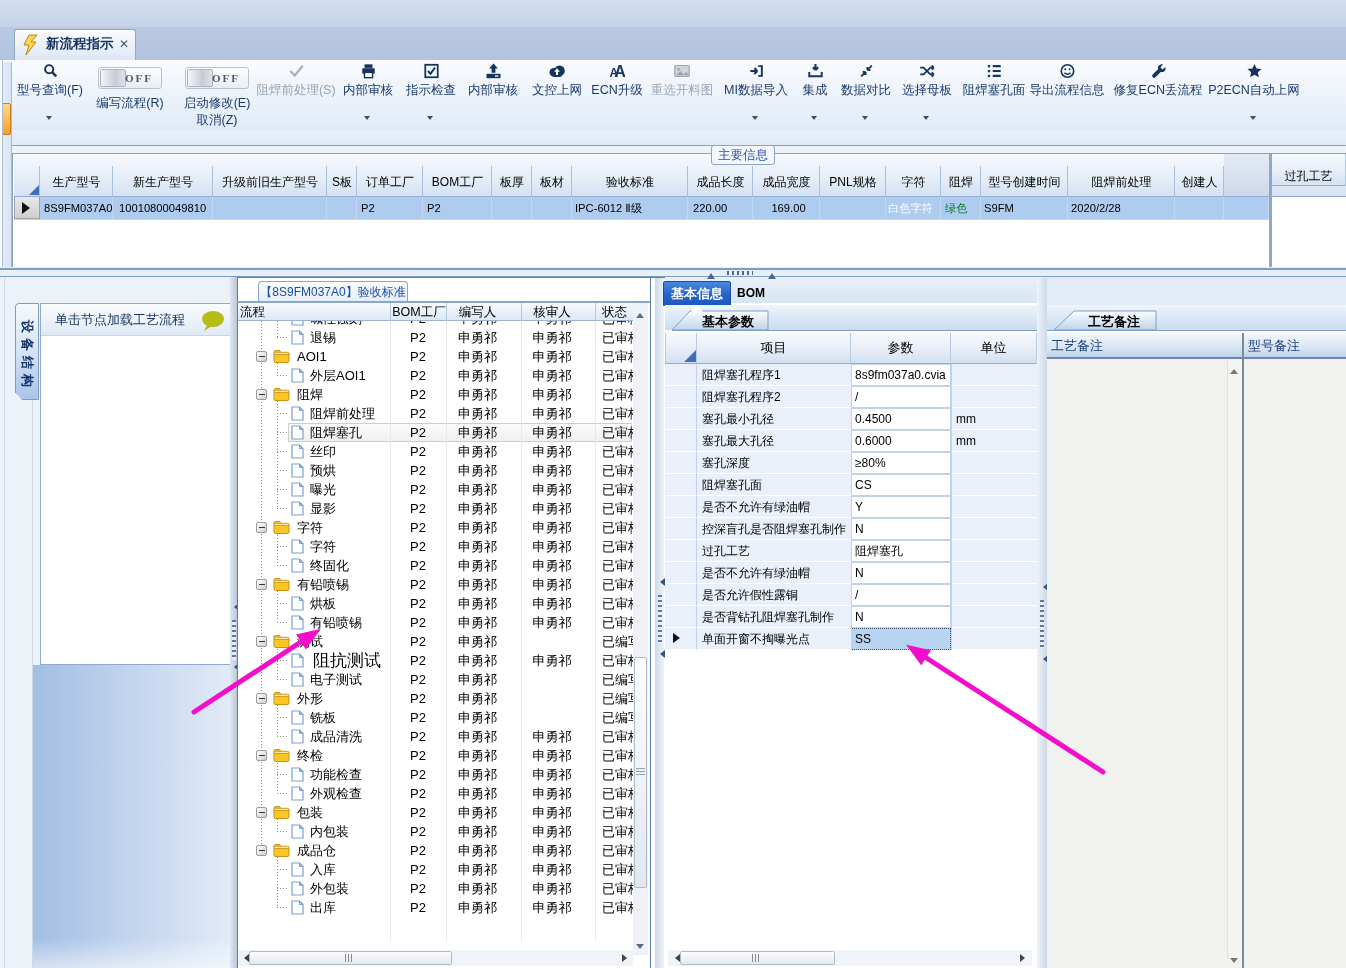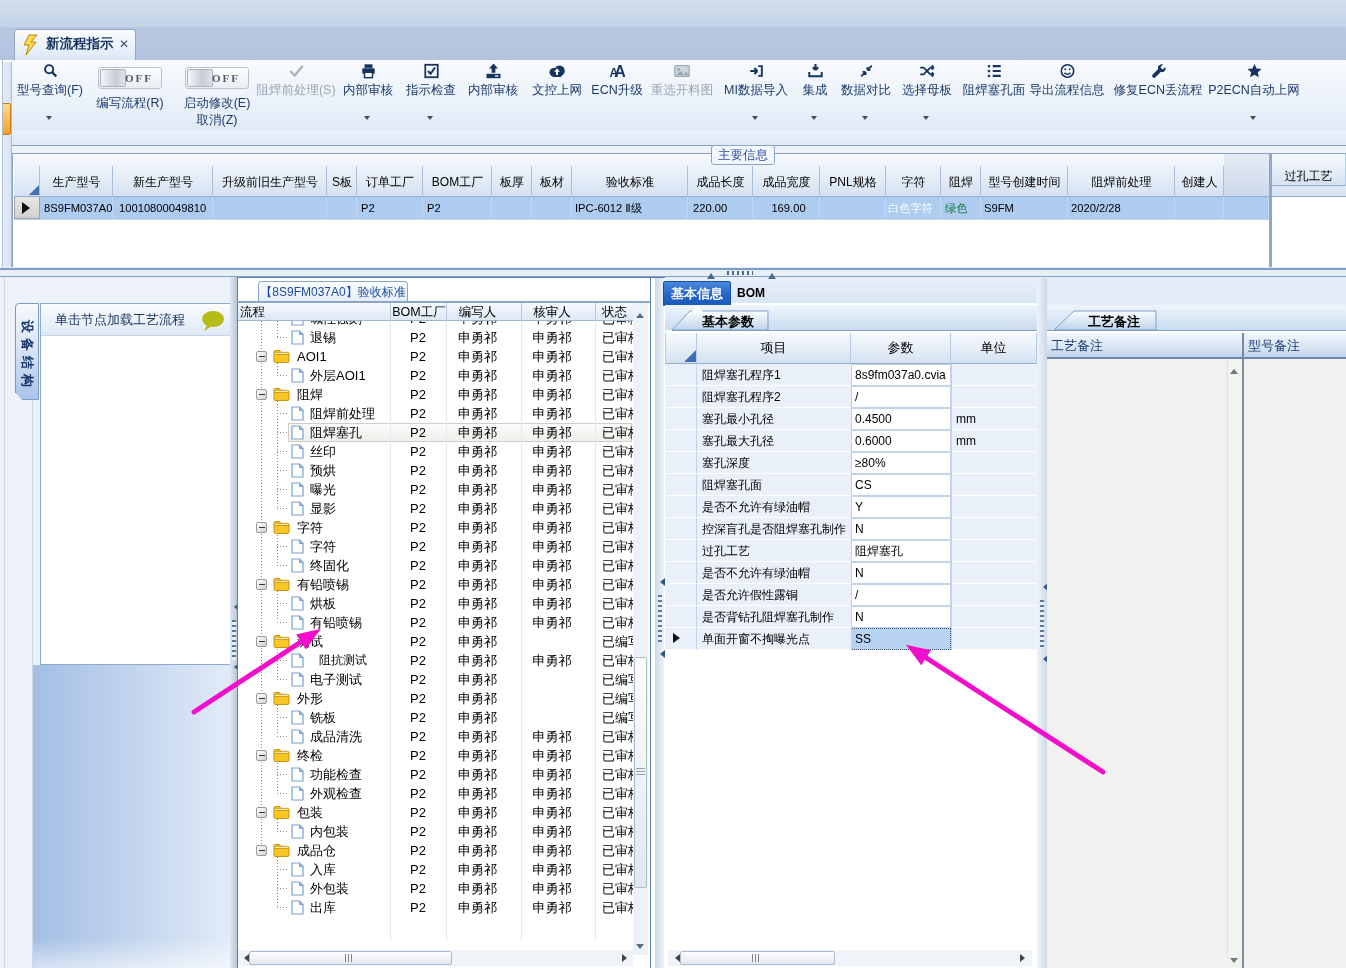--- a/index.html
+++ b/index.html
@@ -526,21 +526,21 @@
         <path d="M1.2 5.5 h14.6 v-1 a1.2 1.2 0 0 0 -1.2 -1.2 h-13.4 z" fill="#fde9a9" stroke="#c89115" stroke-width="0.8"></path>
       </svg></div>
 <div style="position:absolute;left:60px;top:310.5px;height:19px;line-height:19px;font-size:13px;white-space:nowrap">测试</div>
 <div style="position:absolute;left:153px;top:310.5px;width:56px;height:19px;line-height:19px;font-size:13px;text-align:center">P2</div>
 <div style="position:absolute;left:203px;top:310.5px;width:75px;height:19px;line-height:19px;font-size:13px;text-align:center">申勇祁</div>
 <div style="position:absolute;left:365px;top:310.5px;width:34px;height:19px;line-height:19px;font-size:13px;overflow:hidden;white-space:nowrap">已编写</div>
 <div style="position:absolute;left:54px;top:331.5px"><svg width="13" height="15" viewBox="0 0 13 15">
         <path d="M1 1 h7.5 L12 4.5 V14 H1 z" fill="#fff" stroke="#7ba0cc" stroke-width="1.2"></path>
         <path d="M8.5 1 L12 4.5 H8.5 z" fill="#9ec4ea" stroke="#7ba0cc" stroke-width="1"></path>
       </svg></div>
-<div style="position:absolute;left:82px;top:329.5px;height:19px;line-height:19px;font-size:12px;white-space:nowrap">阻抗测试</div>
+<div style="position:absolute;left:76px;top:329.5px;height:19px;line-height:19px;font-size:17px;white-space:nowrap">阻抗测试</div>
 <div style="position:absolute;left:153px;top:329.5px;width:56px;height:19px;line-height:19px;font-size:13px;text-align:center">P2</div>
 <div style="position:absolute;left:203px;top:329.5px;width:75px;height:19px;line-height:19px;font-size:13px;text-align:center">申勇祁</div>
 <div style="position:absolute;left:278px;top:329.5px;width:74px;height:19px;line-height:19px;font-size:13px;text-align:center">申勇祁</div>
 <div style="position:absolute;left:365px;top:329.5px;width:34px;height:19px;line-height:19px;font-size:13px;overflow:hidden;white-space:nowrap">已审核</div>
 <div style="position:absolute;left:54px;top:350.5px"><svg width="13" height="15" viewBox="0 0 13 15">
         <path d="M1 1 h7.5 L12 4.5 V14 H1 z" fill="#fff" stroke="#7ba0cc" stroke-width="1.2"></path>
         <path d="M8.5 1 L12 4.5 H8.5 z" fill="#9ec4ea" stroke="#7ba0cc" stroke-width="1"></path>
       </svg></div>
 <div style="position:absolute;left:73px;top:348.5px;height:19px;line-height:19px;font-size:13px;white-space:nowrap">电子测试</div>
 <div style="position:absolute;left:153px;top:348.5px;width:56px;height:19px;line-height:19px;font-size:13px;text-align:center">P2</div>

